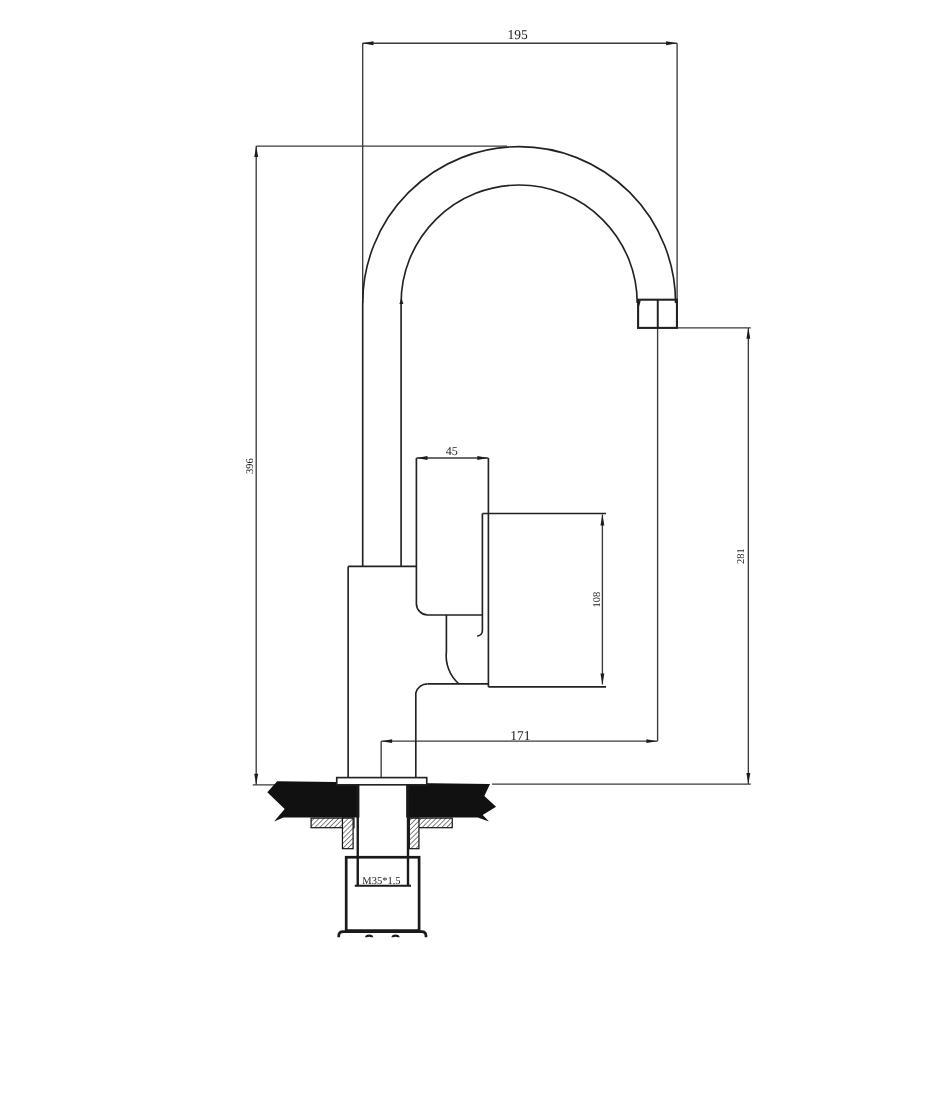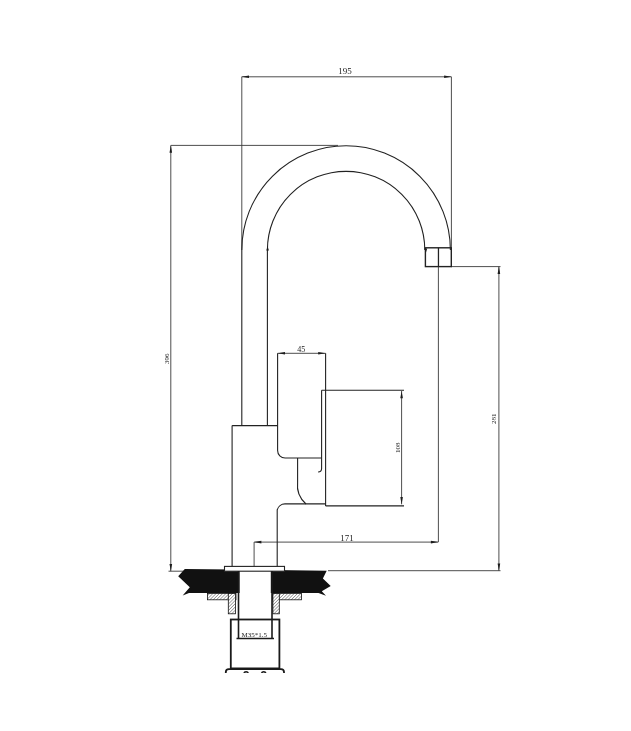--- a/index.html
+++ b/index.html
@@ -1,16 +1,16 @@
 <!DOCTYPE html>
 <html><head>
 <meta charset="utf-8">
 <style>
   html,body{margin:0;padding:0;background:#fff;}
-  .wrap{width:631px;height:625px;position:relative;background:#fff;overflow:hidden;margin-top:48px;}
+  .wrap{width:631px;height:625px;position:relative;background:#fff;overflow:hidden;}
   svg{display:block;}
   text{font-family:"Liberation Serif", serif;fill:#1c1c1c;-webkit-font-smoothing:antialiased;}
 </style>
 </head>
 <body>
 <div class="wrap">
 <svg width="631" height="731" viewBox="0 0 631 731" fill="none" stroke-linecap="butt">
 <defs>
 <pattern id="hatch" width="2.3" height="2.3" patternUnits="userSpaceOnUse" patternTransform="rotate(45)">
   <rect width="2.3" height="2.3" fill="#fff"></rect>

